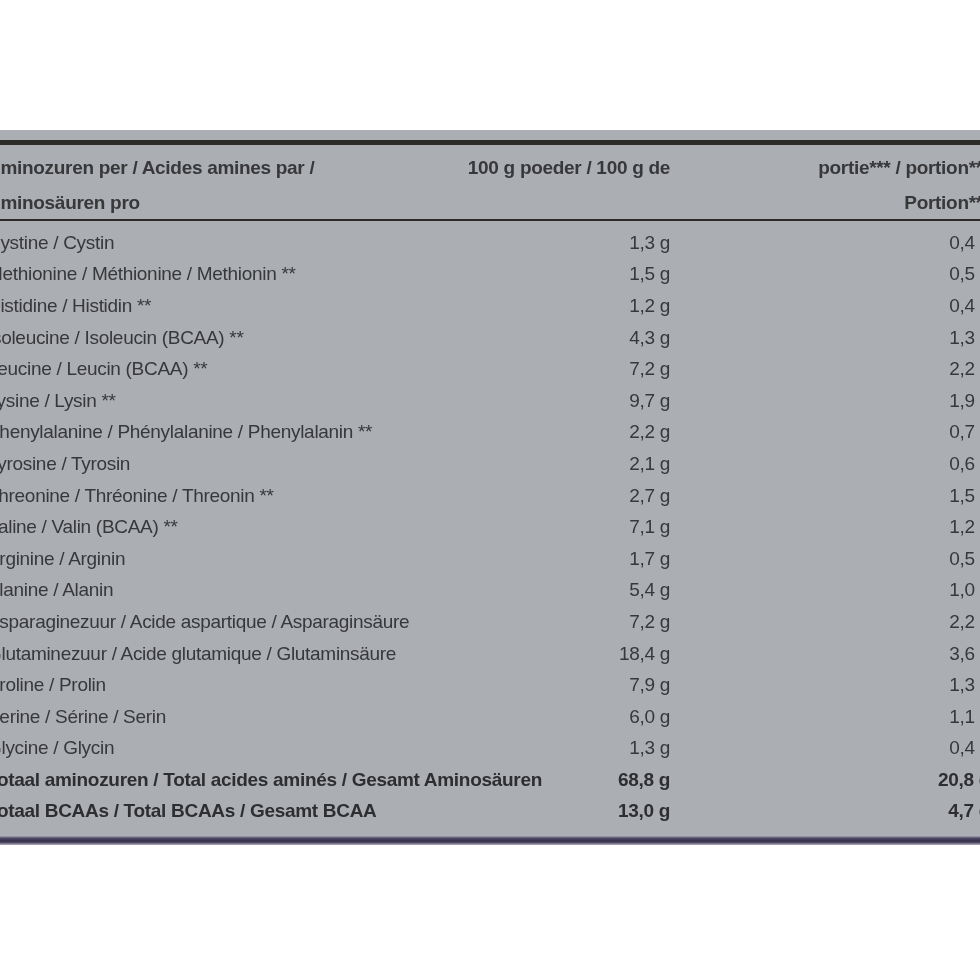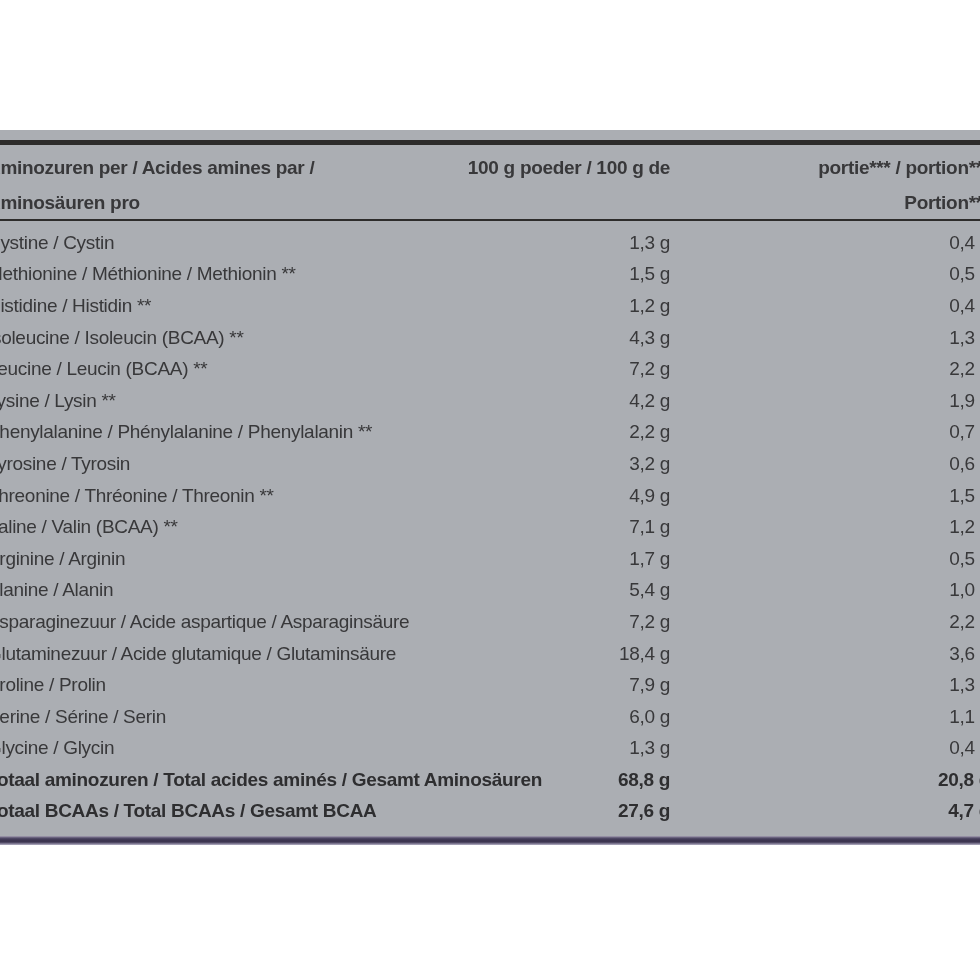--- a/index.html
+++ b/index.html
@@ -179,39 +179,39 @@
   </div>
 
   <div class="row">
     <span class="name">Leucine / Leucin (BCAA) **</span>
     <span class="v100">7,2 g</span>
     <span class="vpor">2,2 g</span>
   </div>
 
   <div class="row">
     <span class="name">Lysine / Lysin **</span>
-    <span class="v100">4,2 g</span>
+    <span class="v100">9,7 g</span>
     <span class="vpor">1,9 g</span>
   </div>
 
   <div class="row">
     <span class="name">Phenylalanine / Phénylalanine / Phenylalanin **</span>
     <span class="v100">2,2 g</span>
     <span class="vpor">0,7 g</span>
   </div>
 
   <div class="row">
     <span class="name">Tyrosine / Tyrosin</span>
-    <span class="v100">3,2 g</span>
+    <span class="v100">2,1 g</span>
     <span class="vpor">0,6 g</span>
   </div>
 
   <div class="row">
     <span class="name">Threonine / Thréonine / Threonin **</span>
-    <span class="v100">4,9 g</span>
+    <span class="v100">2,7 g</span>
     <span class="vpor">1,5 g</span>
   </div>
 
   <div class="row">
     <span class="name">Valine / Valin (BCAA) **</span>
     <span class="v100">7,1 g</span>
     <span class="vpor">1,2 g</span>
   </div>
 
   <div class="row">
@@ -257,20 +257,20 @@
   </div>
 
   <div class="row bold">
     <span class="name">Totaal aminozuren / Total acides aminés / Gesamt Aminosäuren</span>
     <span class="v100">68,8 g</span>
     <span class="vpor">20,8 g</span>
   </div>
 
   <div class="row bold">
     <span class="name">Totaal BCAAs / Total BCAAs / Gesamt BCAA</span>
-    <span class="v100">27,6 g</span>
+    <span class="v100">13,0 g</span>
     <span class="vpor">4,7 g</span>
   </div>
 </div>
 
     <div class="bottom-rule"></div>
   </div>
 </div>
 
 </body></html>

